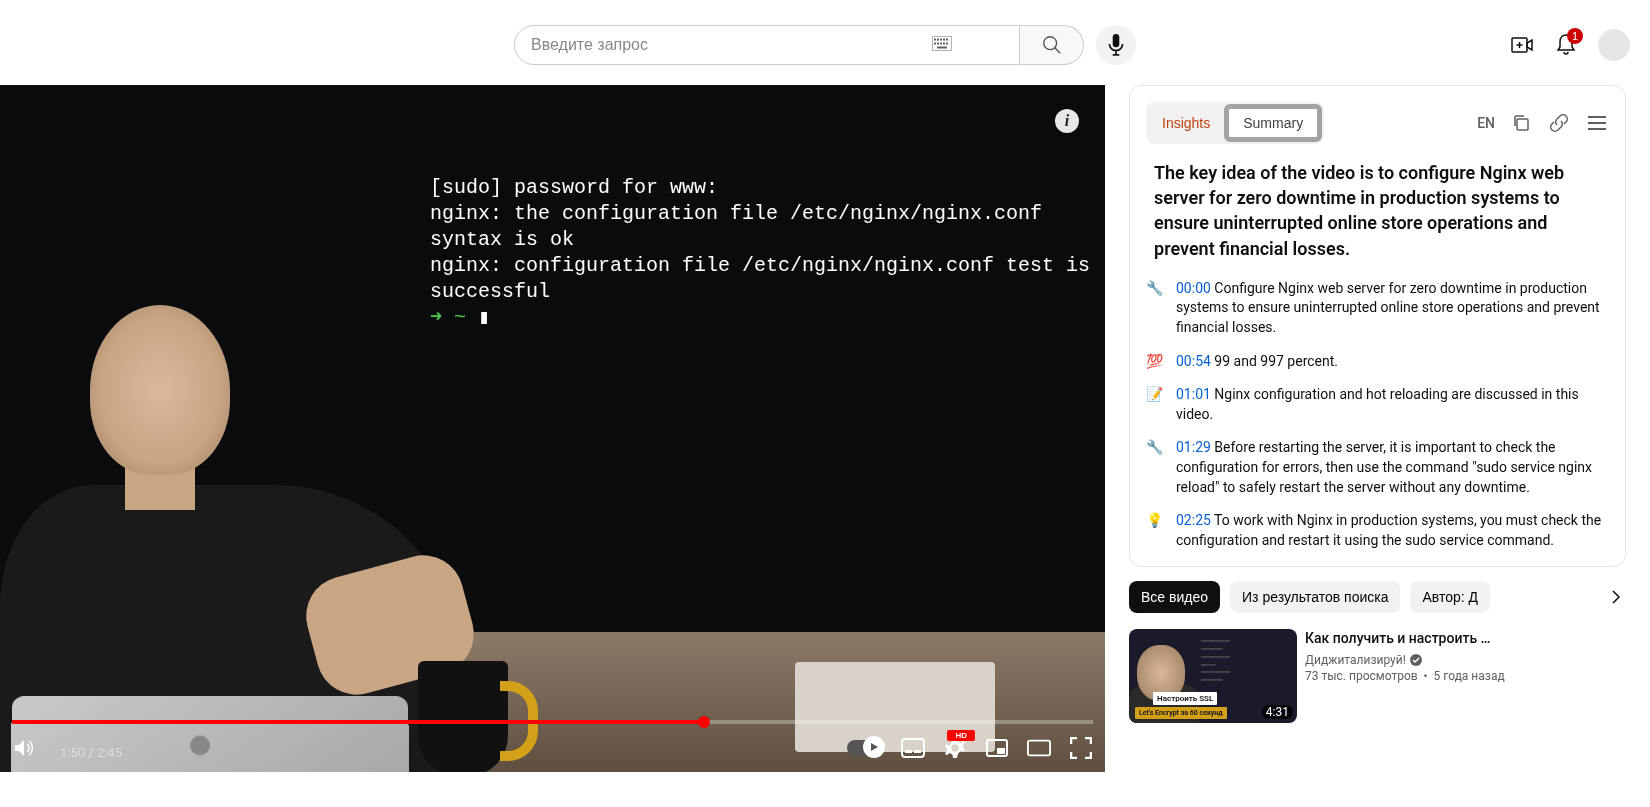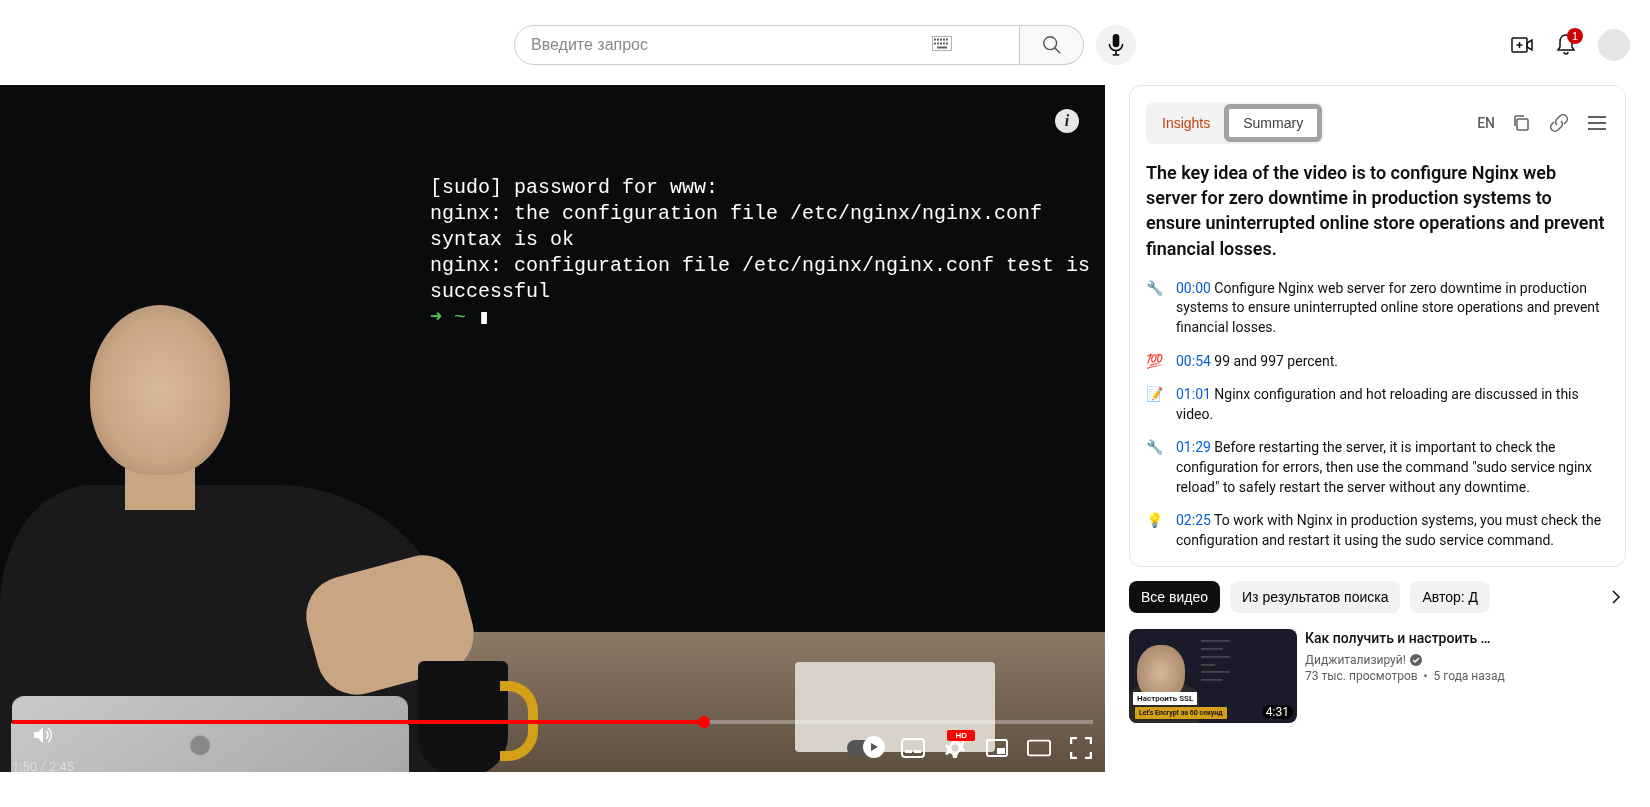--- a/index.html
+++ b/index.html
@@ -39,58 +39,58 @@
 .cup::after { content: ''; position: absolute; right: -30px; top: 20px; width: 28px; height: 60px; border: 10px solid #d4a017; border-left: none; border-radius: 0 30px 30px 0; }
 .table-surf { position: absolute; left: 0; bottom: 0; width: 1105px; height: 140px; background: linear-gradient(180deg, #8c7a68 0%, #5e4f40 100%); }
 .book-stack { position: absolute; right: 110px; bottom: 20px; width: 200px; height: 90px; background: #d8d2c8; border-radius: 4px; }
 .chair { position: absolute; left: -40px; top: 350px; width: 130px; height: 200px; background: #1a1a1a; border-radius: 8px; }
 
 .progress-container { position: absolute; bottom: 48px; left: 12px; right: 12px; height: 4px; background: rgba(255,255,255,0.3); }
 .progress-played { height: 100%; background: #ff0000; width: 64%; }
 .progress-handle { position: absolute; top: -4px; left: 64%; transform: translateX(-50%); width: 12px; height: 12px; background: #ff0000; border-radius: 50%; }
 
 .controls { position: absolute; bottom: 0; left: 0; right: 0; height: 48px; display: flex; align-items: center; padding: 0 12px; justify-content: space-between; color: #fff; }
-.controls-left { display: flex; align-items: center; gap: 12px; flex-direction: column; }
+.controls-left { display: flex; align-items: flex-end; gap: 24px; }
 .controls-right { display: flex; align-items: center; gap: 18px; }
 .vctrl { background: none; border: none; color: #fff; cursor: pointer; width: 24px; height: 24px; display: flex; align-items: center; justify-content: center; }
 .timecode { font-size: 13px; color: #ddd; }
 
 .autoplay { width: 36px; height: 16px; border-radius: 8px; background: #555; position: relative; cursor: pointer; }
 .autoplay-knob { position: absolute; right: -2px; top: -4px; width: 22px; height: 22px; border-radius: 50%; background: #fff; display: flex; align-items: center; justify-content: center; }
 .autoplay-knob svg { width: 12px; height: 12px; }
 .hd-badge { position: absolute; top: -6px; right: -8px; background: #ff0000; color: #fff; font-size: 8px; padding: 1px 8px; border-radius: 2px; font-weight: bold; }
 
 
 .sidebar { flex: 1; padding: 0 24px 0 24px; }
 .summary-card { border: 1px solid #e5e5e5; border-radius: 12px; padding: 16px; }
 .card-header { display: flex; align-items: center; justify-content: space-between; margin-bottom: 16px; }
 .tabs { display: flex; gap: 0; background: #f2f2f2; border-radius: 8px; padding: 2px; }
 .tab { padding: 6px 14px; border-radius: 6px; font-size: 14px; font-weight: 500; cursor: pointer; color: #c2410c; background: transparent; border: none; }
 .tab.active { background: #fff; color: #404040; border: 5px solid #a3a3a3; }
 .card-actions { display: flex; align-items: center; gap: 14px; color: #606060; }
 .lang-btn { font-weight: 500; font-size: 14px; color: #606060; }
-.key-idea { font-size: 18px; font-weight: 600; line-height: 1.4; margin-bottom: 18px; }
+.key-idea { font-size: 18px; font-weight: 600; line-height: 1.4; margin-bottom: 18px; margin-left: 8px; }
 .timestamps { display: flex; flex-direction: column; gap: 14px; }
 .ts-item { display: flex; gap: 10px; font-size: 14px; line-height: 1.4; }
 .ts-emoji { flex-shrink: 0; width: 20px; }
 .ts-time { color: #065fd4; cursor: pointer; font-weight: 400; }
 .ts-text { color: #0f0f0f; }
 
 .chip-row { display: flex; align-items: center; gap: 10px; margin-top: 14px; position: relative; }
 .chip { padding: 8px 12px; border-radius: 8px; background: #f2f2f2; font-size: 14px; font-weight: 500; cursor: pointer; border: none; white-space: nowrap; }
 .chip.active { background: #0f0f0f; color: #fff; }
 .chip-arrow { position: absolute; right: -6px; top: 50%; transform: translateY(-50%); background: #fff; border: none; cursor: pointer; width: 32px; height: 32px; display: flex; align-items: center; justify-content: center; }
 .chip-gradient { position: absolute; right: 18px; top: 0; width: 50px; height: 100%; background: linear-gradient(90deg, transparent, #fff); pointer-events: none; }
 
 .related { display: flex; gap: 8px; margin-top: 16px; }
 .thumb { width: 168px; height: 94px; background: #1a1a2a; border-radius: 8px; position: relative; flex-shrink: 0; overflow: hidden; }
 .thumb-person { position: absolute; left: 8px; top: 16px; width: 48px; height: 56px; background: radial-gradient(ellipse, #d9b89a, #9a7a5c); border-radius: 45%; }
 .thumb-body { position: absolute; left: 0; top: 55px; width: 70px; height: 40px; background: #2a2a2a; border-radius: 30% 30% 0 0; }
 .thumb-text-block { position: absolute; right: 6px; top: 8px; width: 90px; font-size: 6px; color: #666; line-height: 1.3; }
-.thumb-ssl-badge { position: absolute; left: 4px; bottom: 18px; background: #fff; color: #0f0f0f; font-size: 8px; padding: 2px 4px; border-radius: 1px; font-weight: 600; }
+.thumb-ssl-badge { position: absolute; left: 24px; bottom: 18px; background: #fff; color: #0f0f0f; font-size: 8px; padding: 2px 4px; border-radius: 1px; font-weight: 600; }
 .thumb-le-badge { position: absolute; left: 6px; bottom: 4px; background: #d4a017; color: #0f0f0f; font-size: 7px; padding: 2px 4px; border-radius: 1px; font-weight: 600; }
 .thumb-dur { position: absolute; right: 4px; bottom: 4px; background: rgba(0,0,0,0.8); color: #fff; font-size: 12px; padding: 0 4px; border-radius: 8px; font-weight: 400; }
 .related-meta { flex: 1; overflow: hidden; }
 .related-title { font-size: 14px; font-weight: 500; line-height: 1.4; margin-bottom: 4px; white-space: nowrap; overflow: hidden; text-overflow: ellipsis; max-width: 190px; }
 .related-channel { font-size: 12px; color: #606060; display: flex; align-items: center; gap: 4px; margin-bottom: 2px; }
 .related-stats { font-size: 12px; color: #606060; }
 .verified-badge { width: 12px; height: 12px; display: inline-flex; }
 </style>
 </head>
 <body>

